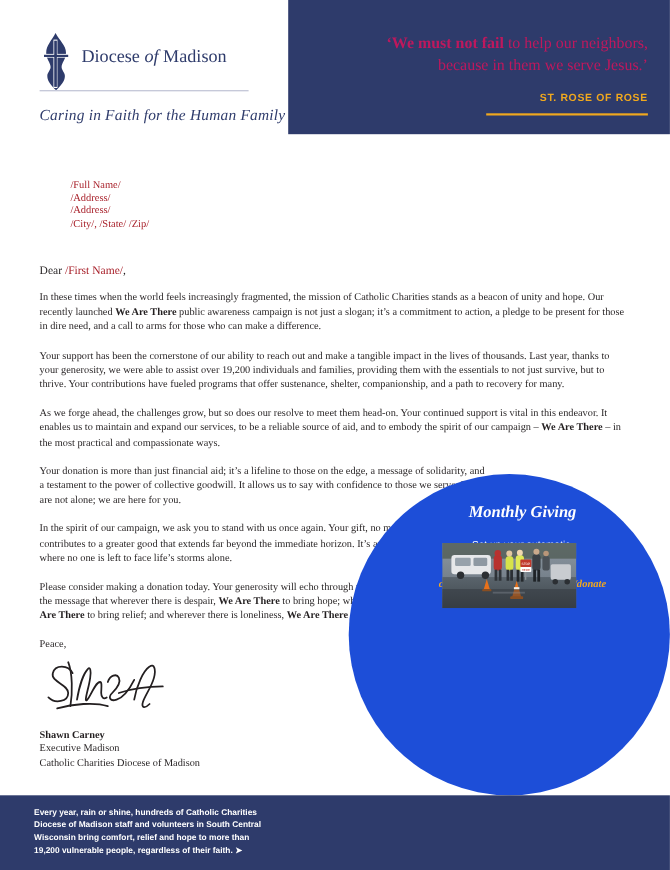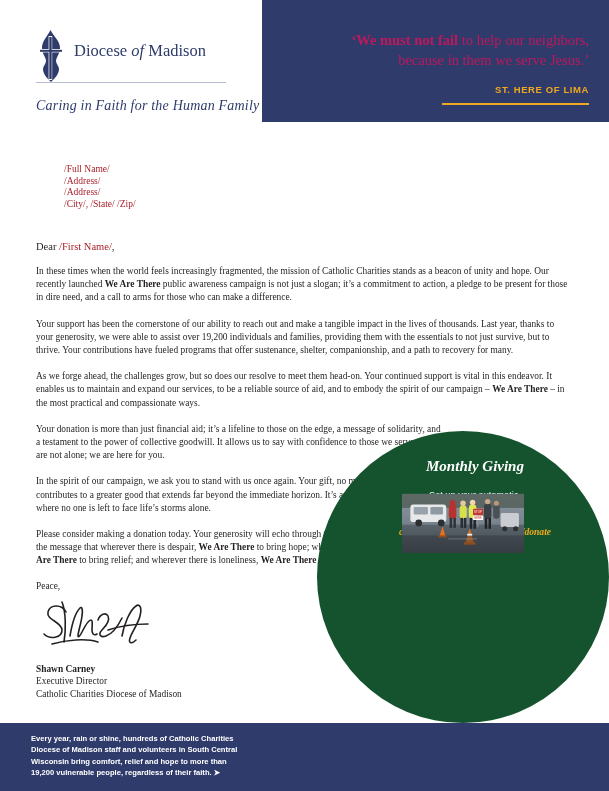--- a/index.html
+++ b/index.html
@@ -142,21 +142,21 @@
     line-height: 12.4px;
   }
   .signoff .nm { font-weight: bold; }
 
   
   .circle-callout {
     position: absolute;
     left: 317px; top: 431px;
     width: 292px; height: 292px;
     border-radius: 50%;
-    background: #14532d;
+    background: #1d4ed8;
     overflow: hidden;
   }
   .callout-inner {
     position: absolute;
     left: 0; top: 26px;
     width: 292px;
     text-align: center;
     color: #ffffff;
     padding-left: 24px;
     box-sizing: border-box;
@@ -241,21 +241,21 @@
       <span>Diocese </span><em>of</em><span> Madison</span>
     </div>
   </div>
   <div class="logo-tag-rule"></div>
   <div class="logo-tag">Caring in Faith for the Human Family</div>
 
   <div class="header-quote">
     <span class="bold">‘We must not fail</span><span> to help our neighbors,</span><br>
     <span>because in them we serve Jesus.’</span>
   </div>
-  <div class="header-attr">ST. HERE OF LIMA</div>
+  <div class="header-attr">ST. ROSE OF ROSE</div>
   <div class="header-rule"></div>
 </div>
 
 <div class="address">
   <div>/Full Name/</div>
   <div>/Address/</div>
   <div>/Address/</div>
   <div>/City/, /State/ /Zip/</div>
 </div>
 
@@ -284,21 +284,21 @@
       <path d="M62 24 C64 18, 70 16, 72 20 C74 24, 70 30, 66 34 C62 38, 64 42, 70 40 C76 38, 82 30, 86 22"></path>
       <path d="M86 40 C88 28, 94 14, 100 10 C104 7, 106 12, 104 20 C102 28, 96 36, 94 42 C92 48, 96 48, 100 44"></path>
       <path d="M72 34 C84 30, 98 28, 112 28"></path>
       <path d="M16 48 C30 44, 50 42, 62 46"></path>
     </g>
   </svg>
 </div>
 
 <div class="signoff">
   <div class="nm">Shawn Carney</div>
-  <div>Executive Director</div>
+  <div>Executive Madison</div>
   <div>Catholic Charities Diocese of Madison</div>
 </div>
 
 <div class="circle-callout">
   <div class="callout-inner">
     <div class="callout-title">Monthly Giving</div>
     <div class="callout-sub">
       <span>Set up your automatic,</span><br>
       <span>recurring gift online:</span>
     </div>

